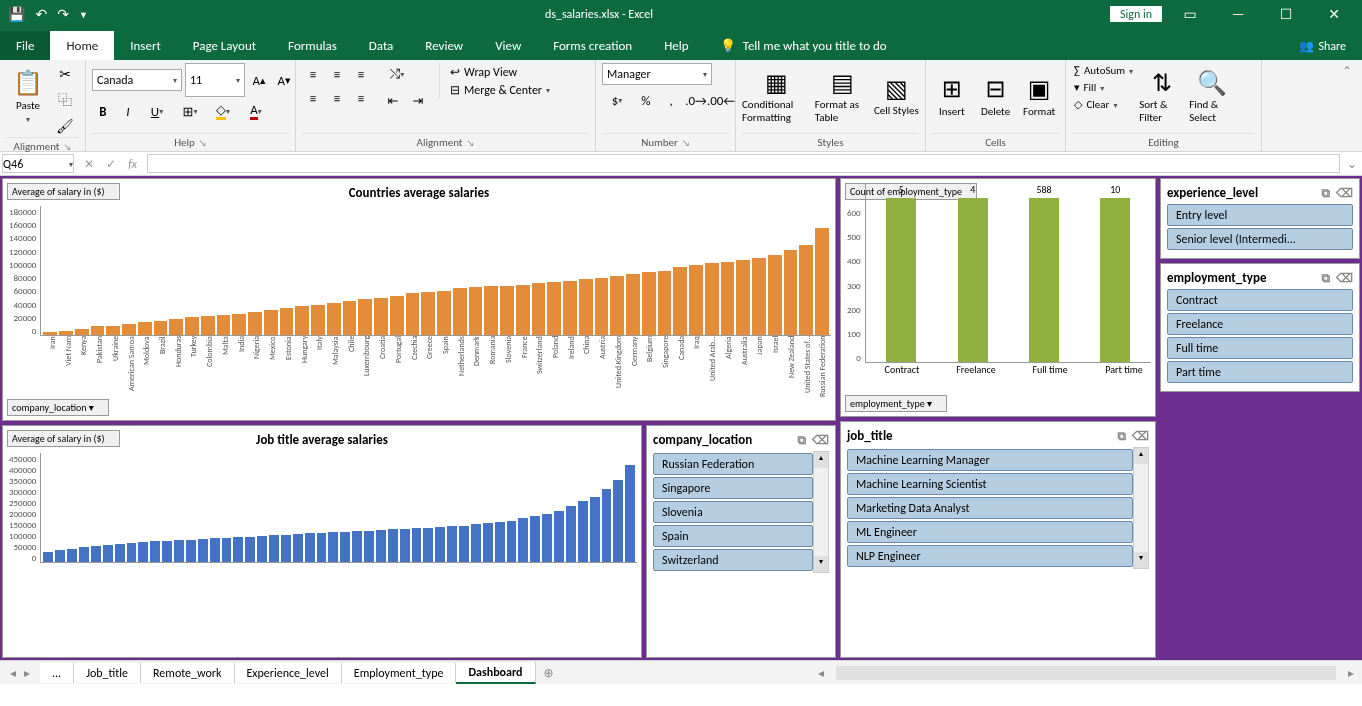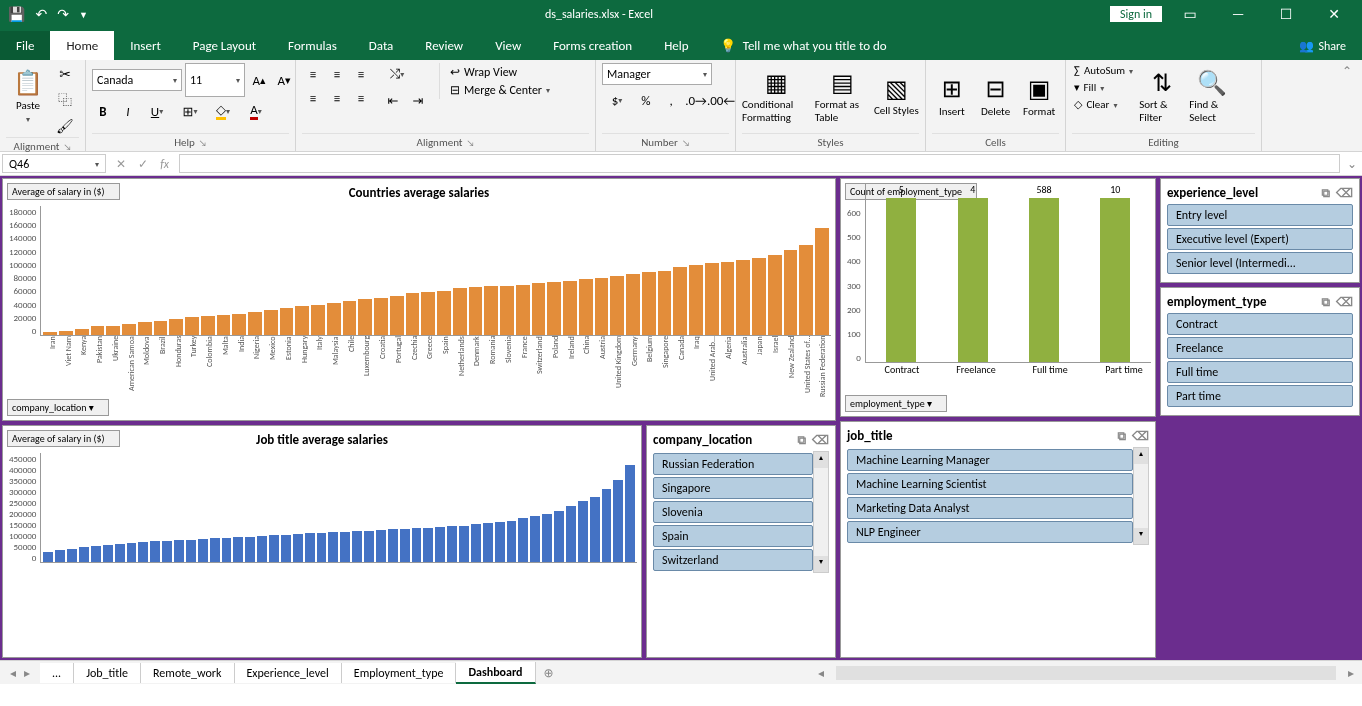--- a/index.html
+++ b/index.html
@@ -25,21 +25,21 @@
 .bigbtn .ico { font-size: 24px; }
 .smallstack { display: flex; flex-direction: column; gap: 4px; }
 .smallbtn { width: 22px; height: 22px; display: flex; align-items: center; justify-content: center; cursor: pointer; font-size: 14px; }
 .font-row { display: flex; gap: 3px; align-items: center; }
 .font-name { width: 90px; height: 22px; border: 1px solid #aaa; background: #fff; padding: 0 4px; font-size: 12px; display: flex; align-items: center; justify-content: space-between; }
 .font-size { width: 60px; height: 22px; border: 1px solid #aaa; background: #fff; padding: 16px 4px; font-size: 12px; display: flex; align-items: center; justify-content: space-between; }
 .iconbtn { width: 22px; height: 22px; display: flex; align-items: center; justify-content: center; cursor: pointer; font-size: 13px; }
 .iconbtn.wide { width: 30px; }
 .dropdown-arrow { font-size: 8px; color: #555; }
 .formula-bar { height: 24px; border-bottom: 1px solid #d4d4d4; display: flex; align-items: stretch; background: #fff; }
-.namebox { width: 104px; border: 1px solid #ccc; margin: 2px; padding: 0 6px; display: flex; align-items: center; justify-content: space-between; background: #fff; }
+.namebox { width: 72px; border: 1px solid #ccc; margin: 2px; padding: 0 0; display: flex; align-items: center; justify-content: space-between; background: #fff; }
 .fx-controls { display: flex; align-items: center; gap: 12px; padding: 0 8px; color: #999; }
 .fx-input { flex: 1; border: 1px solid #ccc; margin: 2px; background: #fff; }
 .sheet-area { height: 484px; background: #fff; overflow: hidden; position: relative; }
 .dashboard { background: #6b2d8e; padding: 2px; display: flex; gap: 4px; height: 100%; }
 .dash-main { flex: 1; display: flex; flex-direction: column; gap: 4px; }
 .panel { background: #fff; border: 1px solid #999; padding: 4px; position: relative; }
 .panel-tag { position: absolute; top: 4px; left: 4px; background: #f0f0f0; border: 1px solid #999; font-size: 10px; padding: 1px 14px 1px 4px; }
 .panel-title { font-weight: bold; font-size: 13px; text-align: center; padding: 2px 0 6px; }
 .chart-area { display: flex; height: calc(100% - 50px); padding-left: 2px; }
 .y-axis { display: flex; flex-direction: column; justify-content: space-between; font-size: 9px; color: #555; text-align: right; padding-right: 4px; }
@@ -599,20 +599,21 @@
               <span class="slicer-controls">
                 <span>⧉</span>
                 <span>⌫</span>
               </span>
             </div>
         <div class="slicer-scroll">
           <div class="slicer-list" id="job-items">
                 <div class="slicer-item">Machine Learning Manager</div>
                 <div class="slicer-item">Machine Learning Scientist</div>
                 <div class="slicer-item">Marketing Data Analyst</div>
+                <div class="slicer-item">ML Engineer</div>
                 <div class="slicer-item">NLP Engineer</div>
               </div>
           <div class="scrollbar">
                 <div class="sb-btn">▴</div>
                 <div class="sb-track"></div>
                 <div class="sb-btn">▾</div>
               </div>
         </div>
       </div>
     </div>
@@ -622,21 +623,20 @@
     <div class="slicer">
       <div class="slicer-header">
             <span>experience_level</span>
             <span class="slicer-controls">
               <span>⧉</span>
               <span>⌫</span>
             </span>
           </div>
       <div id="exp-items">
             <div class="slicer-item">Entry level</div>
-            <div class="slicer-item">Executive level (Expert)</div>
             <div class="slicer-item">Senior level (Intermedi...</div>
           </div>
     </div>
     <div class="slicer">
       <div class="slicer-header">
             <span>employment_type</span>
             <span class="slicer-controls">
               <span>⧉</span>
               <span>⌫</span>
             </span>

